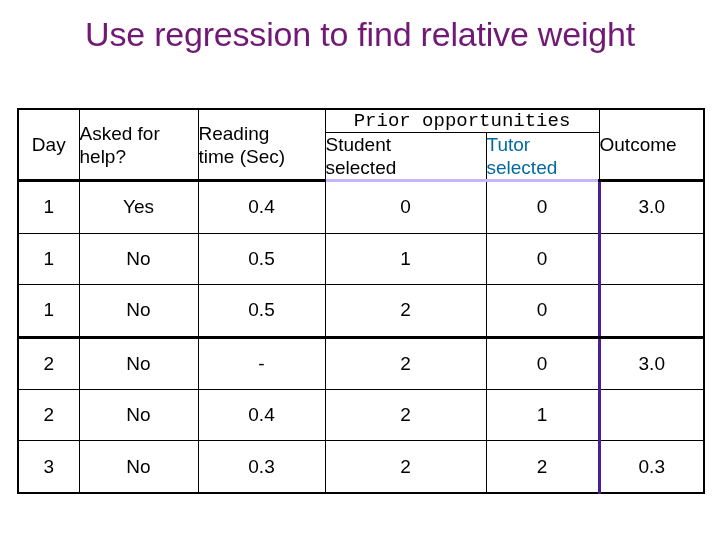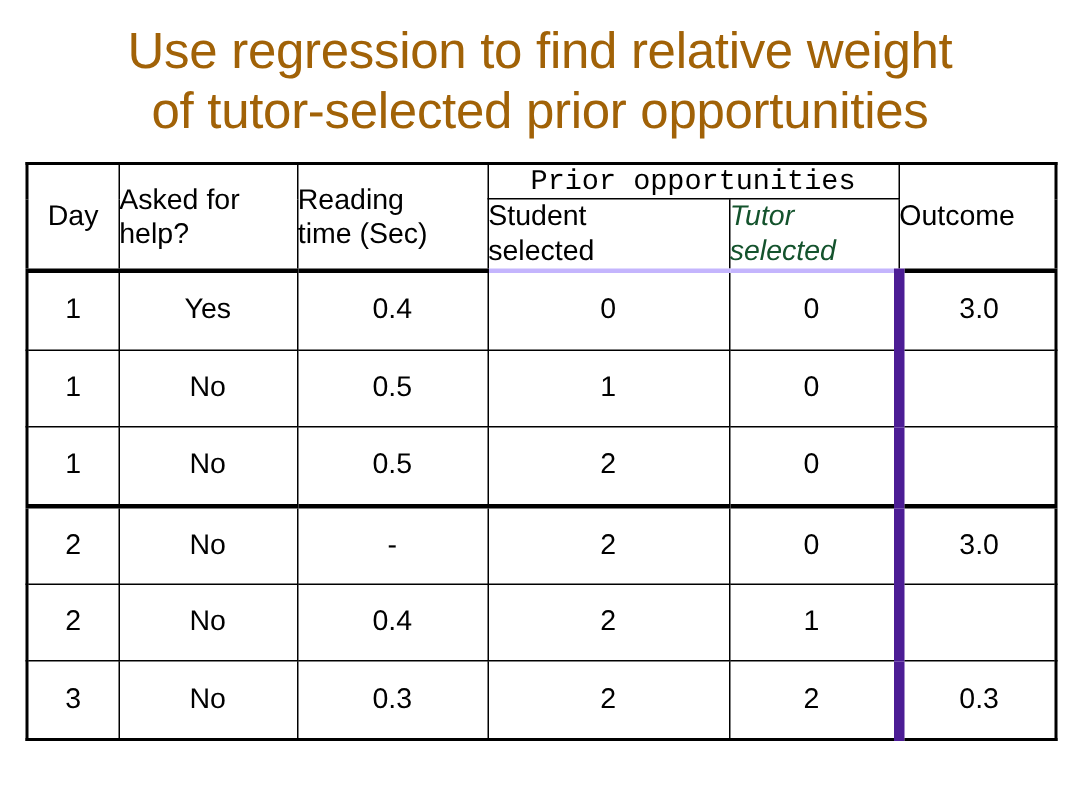--- a/index.html
+++ b/index.html
@@ -24,21 +24,21 @@
   
   .slide-title {
     position: absolute;
     left: 8px;
     top: 14px;
     width: 704px;
     text-align: center;
     font-size: 34px;
     line-height: 40px;
     font-weight: normal;
-    color: #a16207;
+    color: #701a75;
     letter-spacing: -0.2px;
   }
   .slide-title .tline { display: block; white-space: nowrap; }
 
   
   .table-wrap {
     position: absolute;
     left: 17px;
     top: 108px;
     width: 686px;
@@ -85,21 +85,21 @@
     font-size: 19px;
     border-bottom: 2px solid #000;
     font-family: Liberation Mono, monospace;
   }
   .hdr-sub {
     text-align: left;
     padding-left: 7px;
     line-height: 23px;
     font-size: 19px;
   }
-  .hdr-sub.tutor { color: #14532d; font-style: italic; }
+  .hdr-sub.tutor { color: #0369a1; }
   .hdr-day {
     text-align: center;
     padding-left: 7px;
     font-size: 19px;
   }
   .hdr-outcome {
     text-align: left;
     padding-left: 7px;
     font-size: 19px;
   }
@@ -109,32 +109,31 @@
   tr.header-row-1 > th.spans-two-rows { border-bottom: 3px solid #000; }
 
   
   td.cell {
     text-align: center;
     height: 42px;
     font-size: 19px;
   }
   td.cell.col-outcome,
   th.col-outcome {
-    border-left: 7px solid #4c1d95;
+    border-left: 3px solid #4c1d95;
   }
   tr.group-end > td { border-bottom: 3px solid #000000; }
 </style>
 </head>
 <body>
 
 <div id="slide">
 
   <div class="slide-title">
     <span class="tline">Use regression to find relative weight</span>
-    <span class="tline">of tutor-selected prior opportunities</span>
   </div>
 
   <div class="table-wrap">
     <table class="data-table">
       <colgroup>
         <col class="c-day">
         <col class="c-asked">
         <col class="c-read">
         <col class="c-student">
         <col class="c-tutor">

